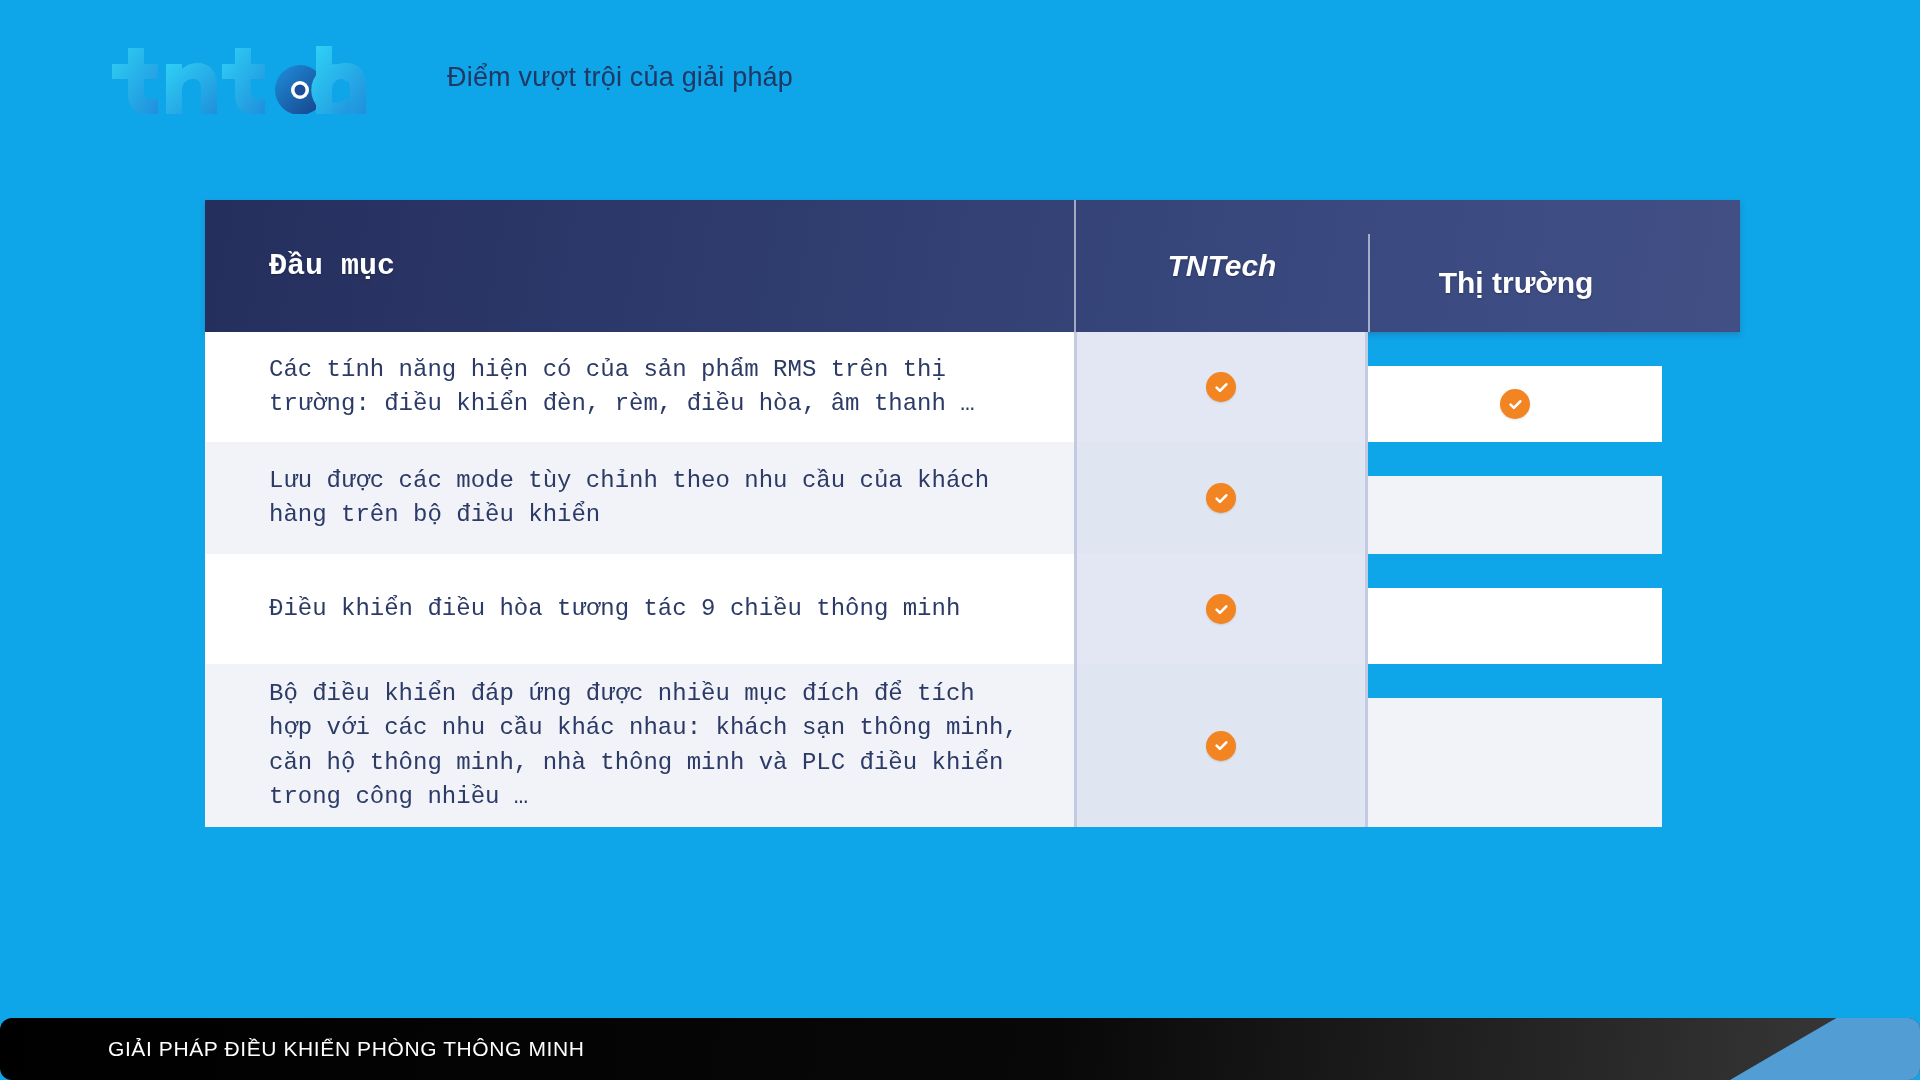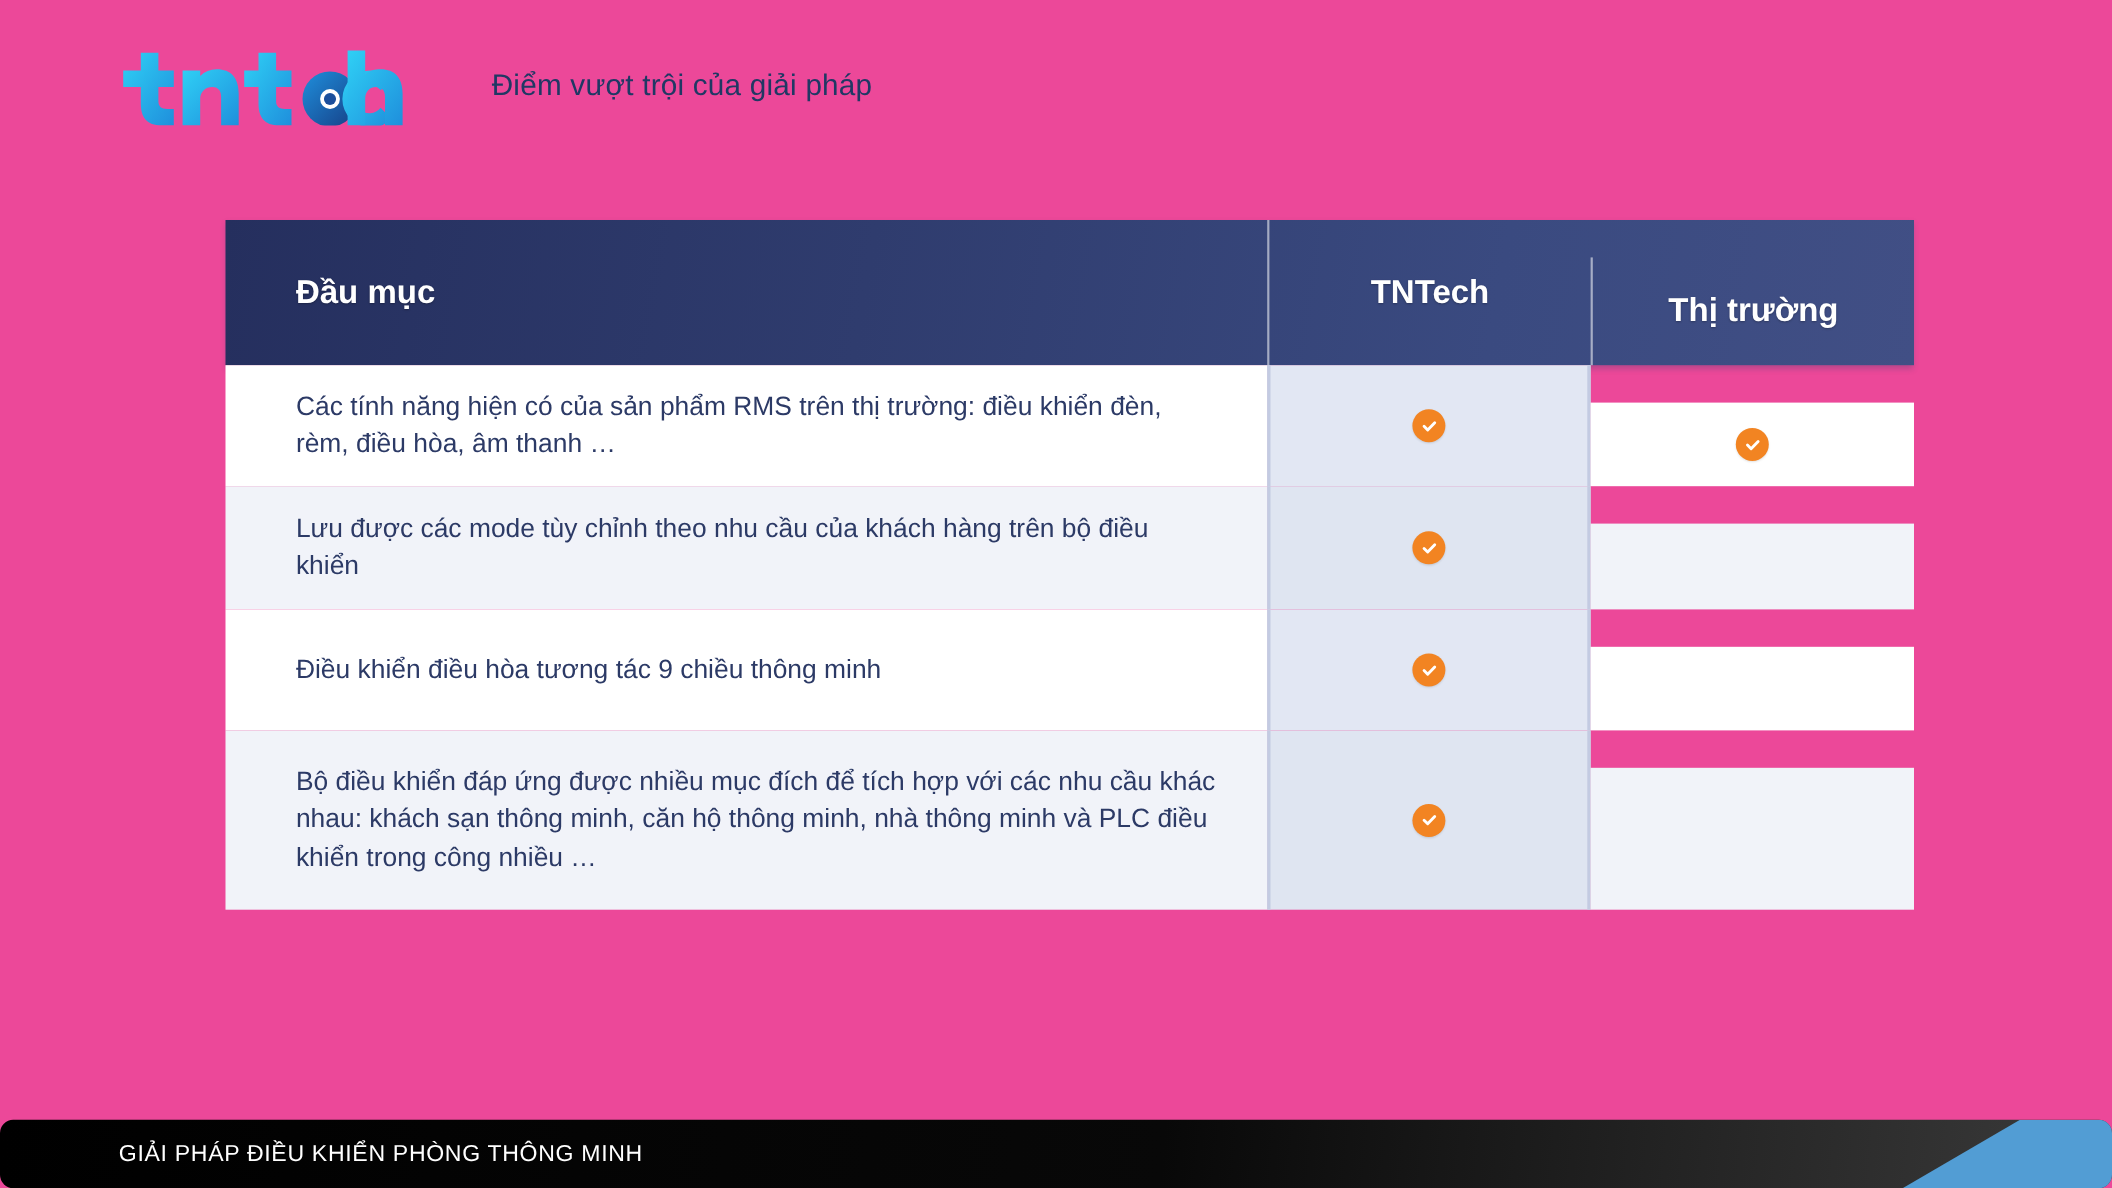--- a/index.html
+++ b/index.html
@@ -8,21 +8,21 @@
     width: 1920px;
     height: 1080px;
     background: #ffffff;
     font-family: "Liberation Sans", sans-serif;
     overflow: hidden;
   }
   #slide {
     position: relative;
     width: 1920px;
     height: 1080px;
-    background: #ec4899;
+    background: #0ea5e9;
   }
 
   
   #header {
     position: absolute;
     left: 0; top: 0;
     width: 1920px; height: 150px;
   }
   #logo {
     position: absolute;
@@ -41,21 +41,21 @@
   
   #table {
     position: absolute;
     left: 205px; top: 200px;
     width: 1535px;
   }
   .row {
     display: flex;
     position: relative;
   }
-  .c-item   { width: 947px; box-sizing: border-box; }
+  .c-item   { width: 869px; box-sizing: border-box; font-family: Liberation Mono, monospace; }
   .c-tn     { width: 294px; box-sizing: border-box; }
   .c-mk     { width: 294px; box-sizing: border-box; margin-top: 34px; }
 
   
   #thead {
     height: 132px;
     background: linear-gradient(100deg,#252f5e 0%, #2f3c6e 38%, #3a4a80 75%, #414f85 100%);
     box-shadow: 0 3px 5px rgba(60,70,110,.30);
   }
   #thead .c-item,
@@ -64,21 +64,21 @@
     display: flex;
     align-items: center;
     color: #ffffff;
     font-size: 30px;
     font-weight: bold;
     text-shadow: 0 1px 2px rgba(0,0,0,.28);
   }
   #thead .c-item { padding-left: 64px; }
   #thead .c-tn,
   #thead .c-mk  { justify-content: center; }
-  #thead .c-tn  { border-left: 2px solid rgba(255,255,255,.55); }
+  #thead .c-tn  { border-left: 2px solid rgba(255,255,255,.55); font-style: italic; }
   #thead .c-mk  { border-left: 2px solid rgba(255,255,255,.55); }
 
   
   .brow .c-item {
     display: flex;
     align-items: center;
     padding: 0 44px 0 64px;
   }
   .brow .c-item .txt {
     font-size: 24px;

